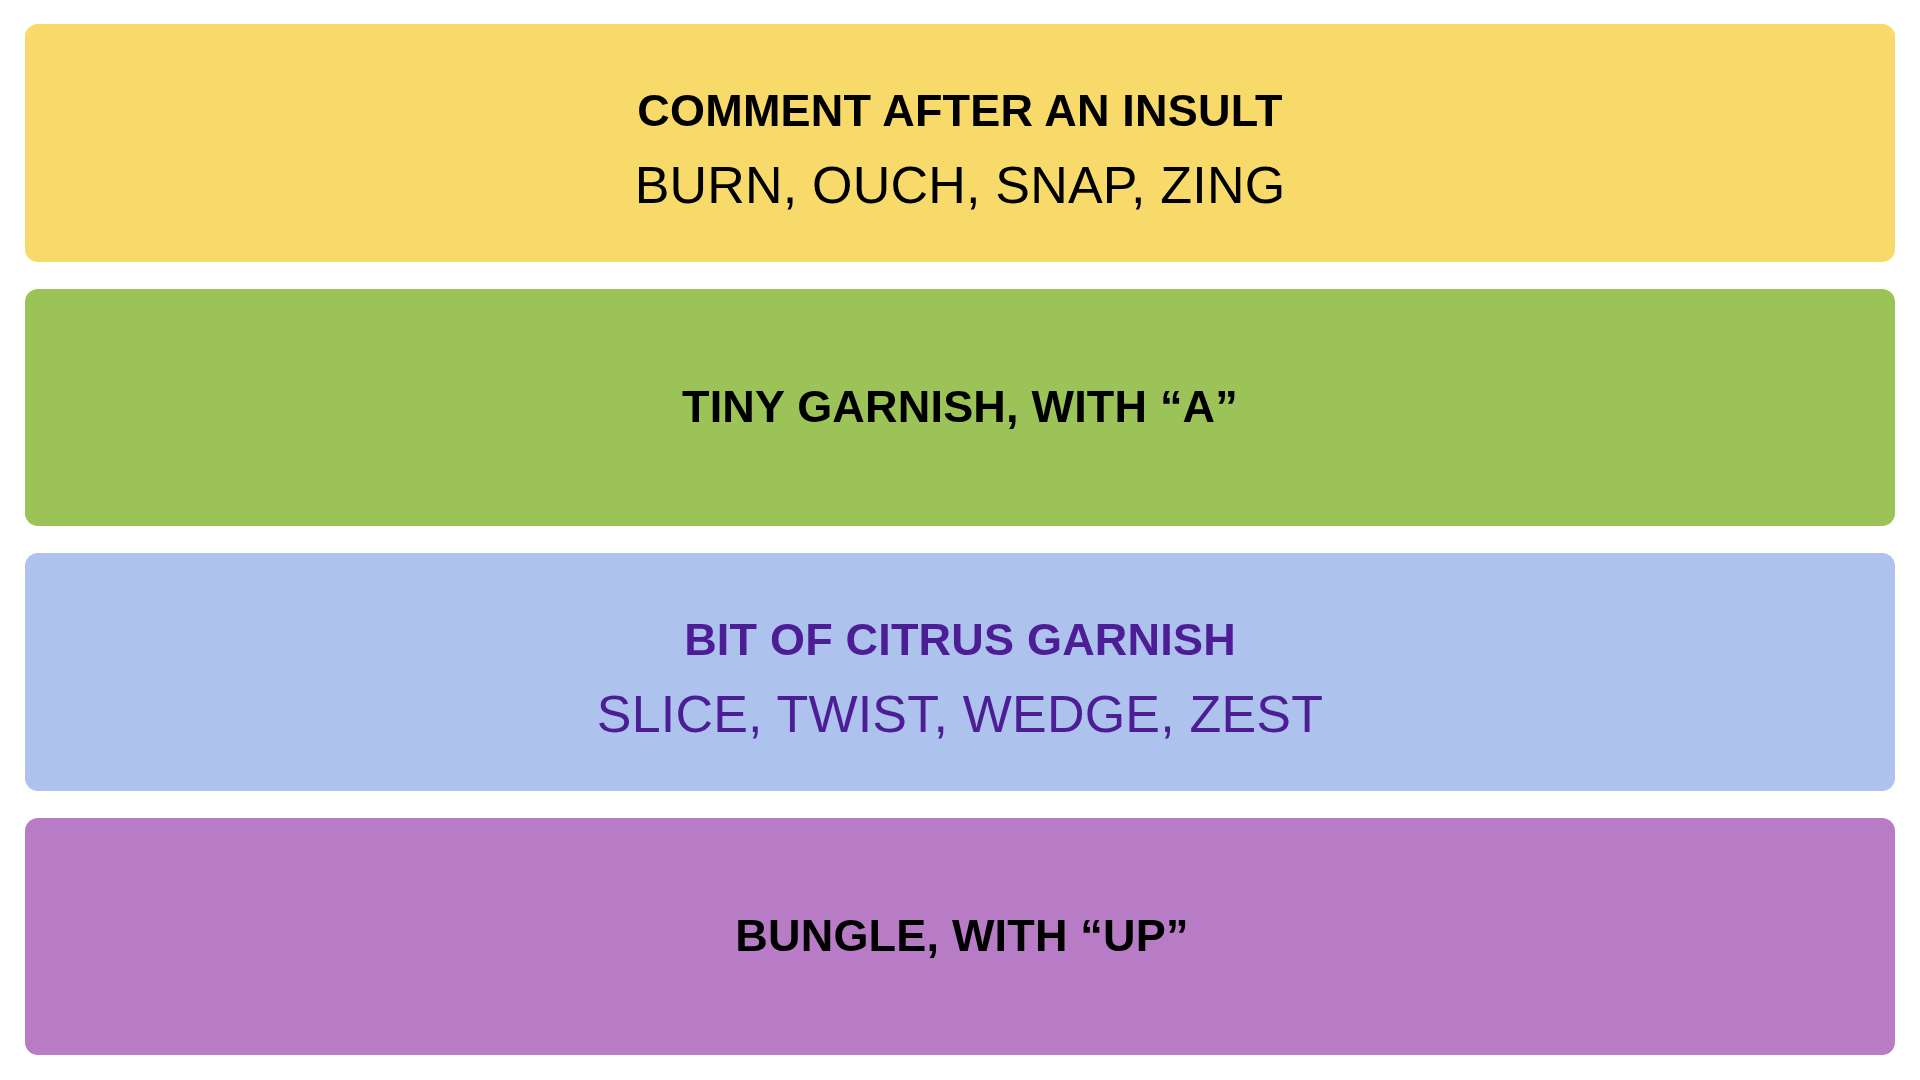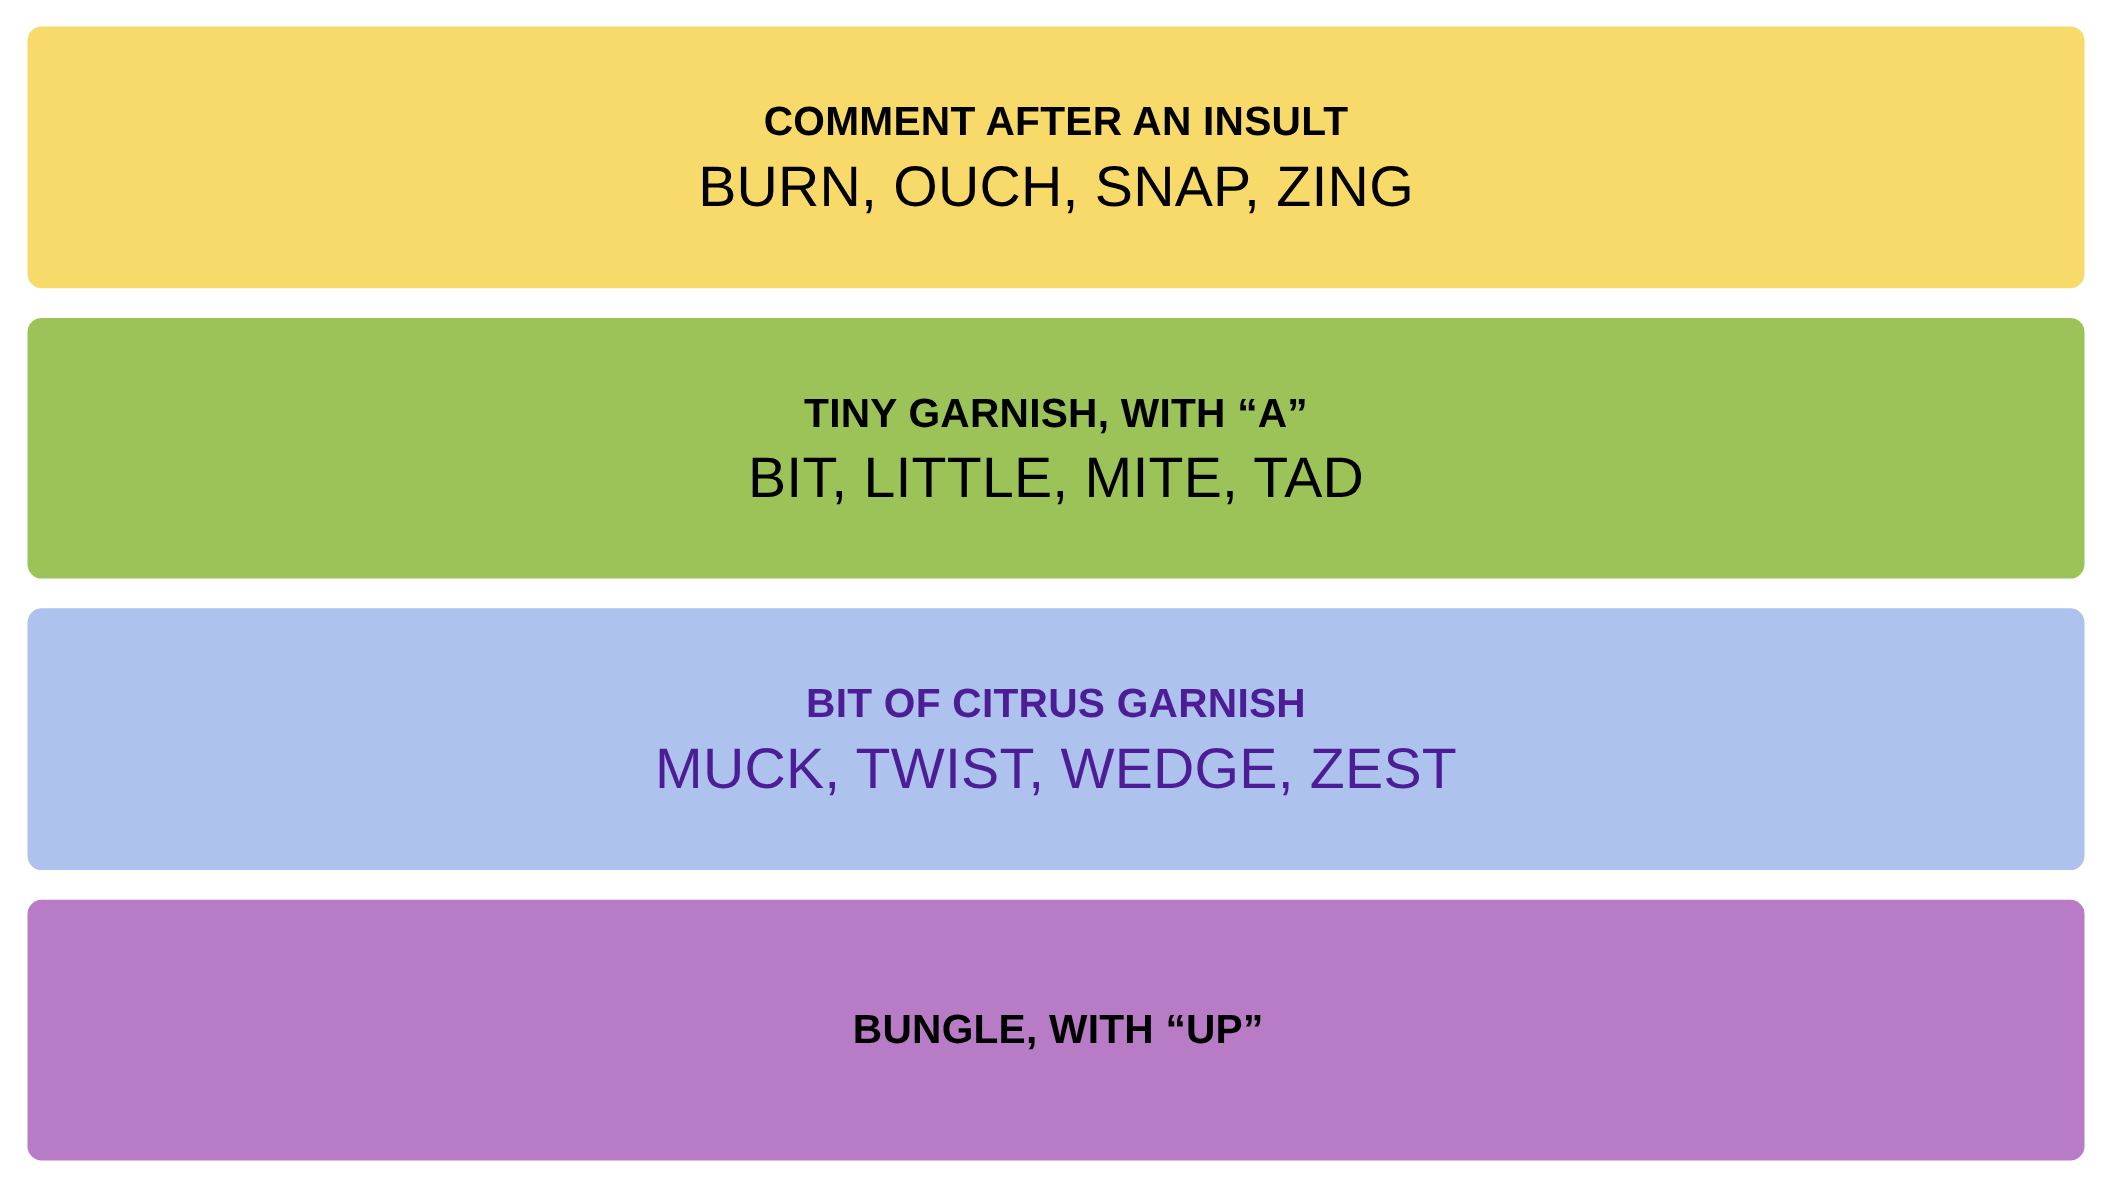--- a/index.html
+++ b/index.html
@@ -32,25 +32,25 @@
     flex-direction: column;
     align-items: center;
     justify-content: center;
     text-align: center;
     color: #000000;
     padding: 4px 30px;
     box-sizing: border-box;
   }
   .group-title {
     font-weight: bold;
-    font-size: 37px;
+    font-size: 45px;
     line-height: 1.08;
     letter-spacing: 0.2px;
     white-space: nowrap;
-    margin: 5px;
+    margin: 16px;
     padding: 0;
   }
   .group-words {
     font-weight: normal;
     font-size: 52px;
     line-height: 1.1;
     letter-spacing: 0.2px;
     white-space: nowrap;
     margin: 6px 0 0 0;
     padding: 0;
@@ -61,25 +61,24 @@
 
 <div id="board">
 
   <div class="group-card" style="background: rgb(247, 218, 105); color: rgb(0, 0, 0);">
     <div class="group-title">COMMENT AFTER AN INSULT</div>
     <div class="group-words">BURN, OUCH, SNAP, ZING</div>
   </div>
 
   <div class="group-card" style="background: rgb(155, 195, 87); color: rgb(0, 0, 0);">
     <div class="group-title">TINY GARNISH, WITH “A”</div>
-    <div class="group-words">BIT, LITTLE, MITE, TAD</div>
   </div>
 
   <div class="group-card" style="background: rgb(174, 194, 238); color: #4c1d95;">
     <div class="group-title">BIT OF CITRUS GARNISH</div>
-    <div class="group-words">MUCK, TWIST, WEDGE, ZEST</div>
+    <div class="group-words">SLICE, TWIST, WEDGE, ZEST</div>
   </div>
 
   <div class="group-card" style="background: rgb(184, 123, 198); color: rgb(0, 0, 0); padding-left: 34px;">
     <div class="group-title">BUNGLE, WITH “UP”</div>
   </div>
 
 </div>
 
 </body></html>

